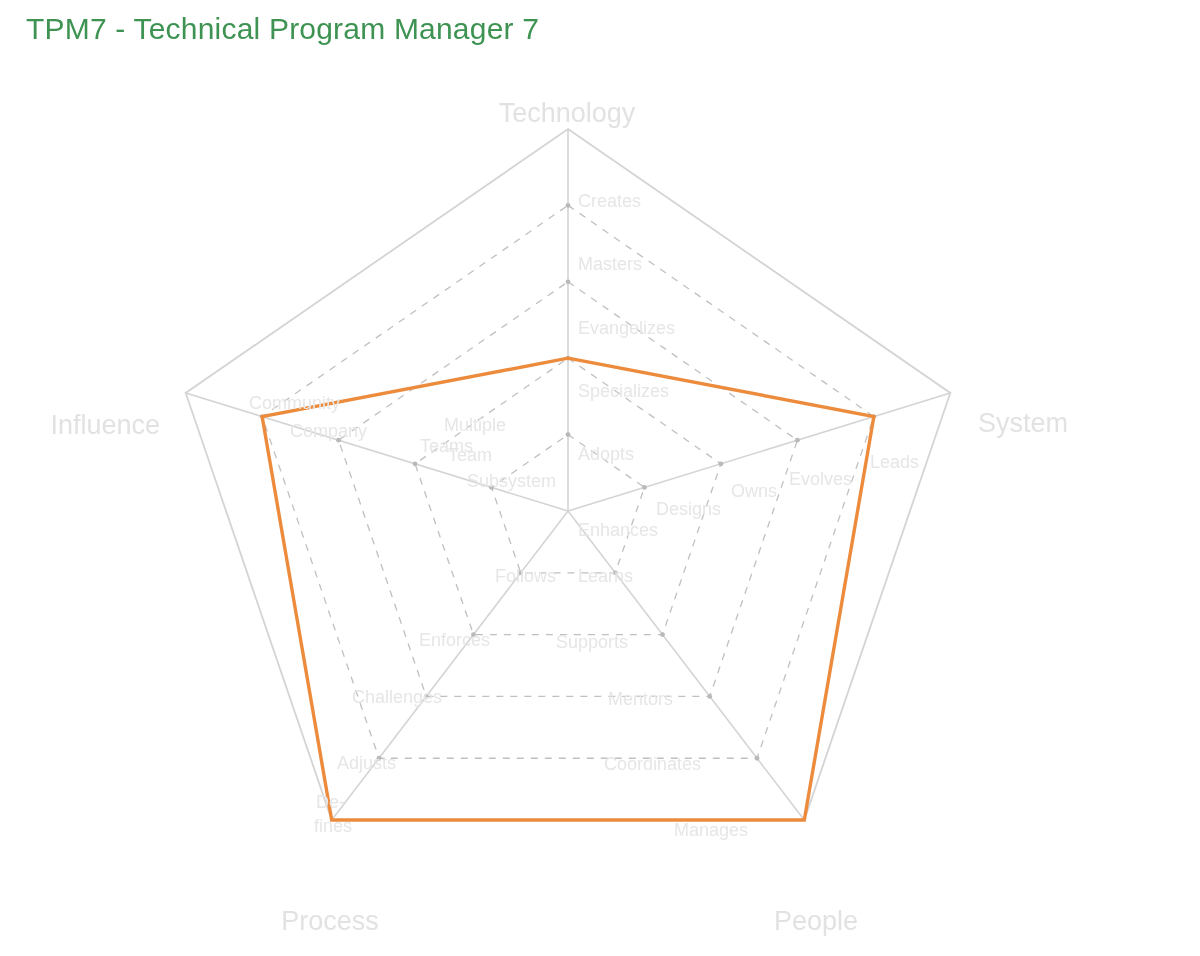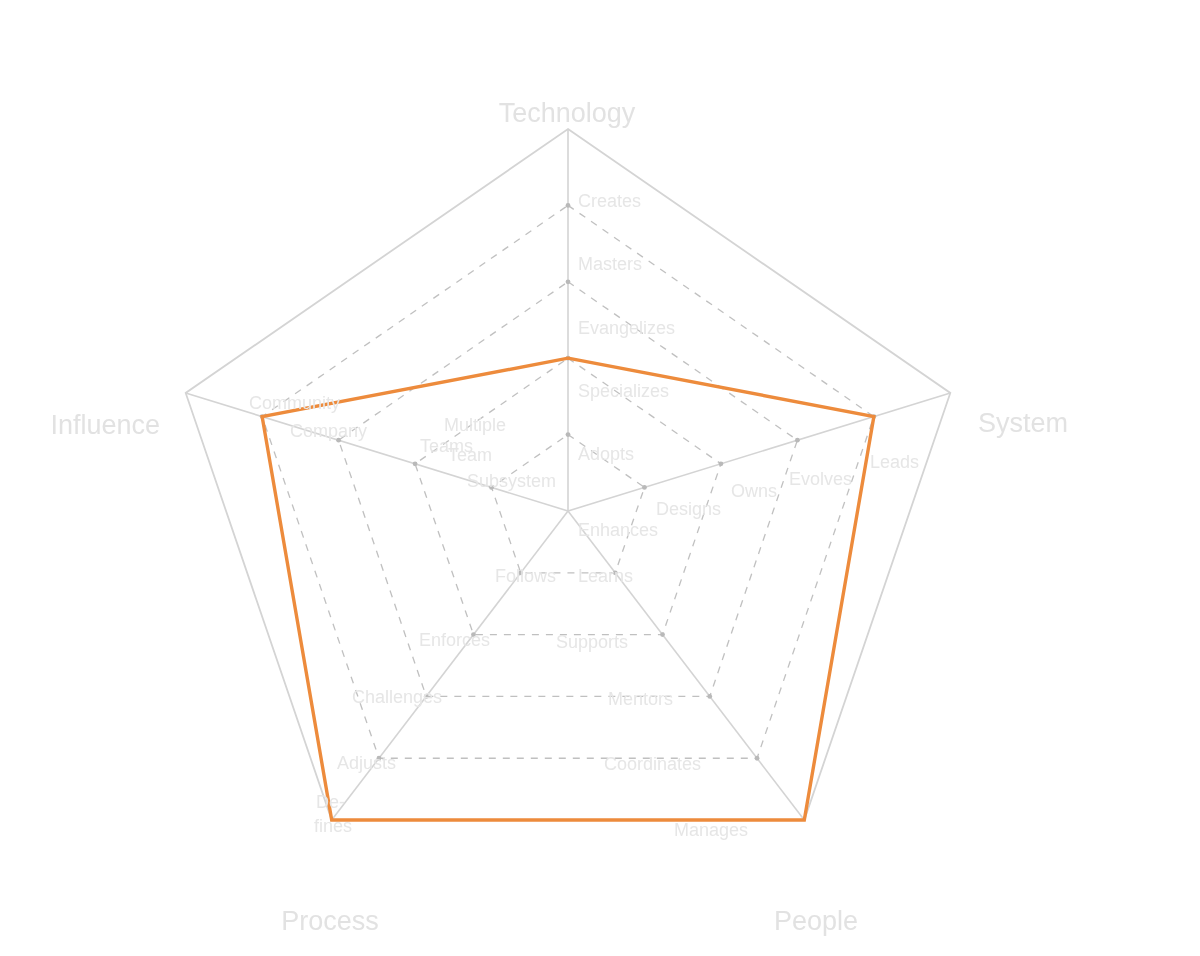--- a/index.html
+++ b/index.html
@@ -69,20 +69,21 @@
   }
   .tick-dot {
     fill: #b9b9b9;
   }
 </style>
 </head>
 <body>
 
 <div id="page">
 
+  <div id="chart-title">TPM7 - Technical Program Manager 7</div>
 
   <svg id="radar-svg" viewBox="0 0 1200 956">
     <g id="grid-rings">
         <polygon points="568.00,434.60 644.46,487.39 615.26,572.81 520.74,572.81 491.54,487.39" class="inner-ring"></polygon>
         <polygon points="568.00,358.20 720.93,463.78 662.52,634.62 473.48,634.62 415.07,463.78" class="inner-ring"></polygon>
         <polygon points="568.00,281.80 797.39,440.17 709.77,696.43 426.23,696.43 338.61,440.17" class="inner-ring"></polygon>
         <polygon points="568.00,205.40 873.86,416.56 757.03,758.24 378.97,758.24 262.14,416.56" class="inner-ring"></polygon>
         <polygon points="568.00,129.00 950.32,392.96 804.29,820.04 331.71,820.04 185.68,392.96" class="outer-ring"></polygon>
       </g>
     <g id="grid-spokes">

